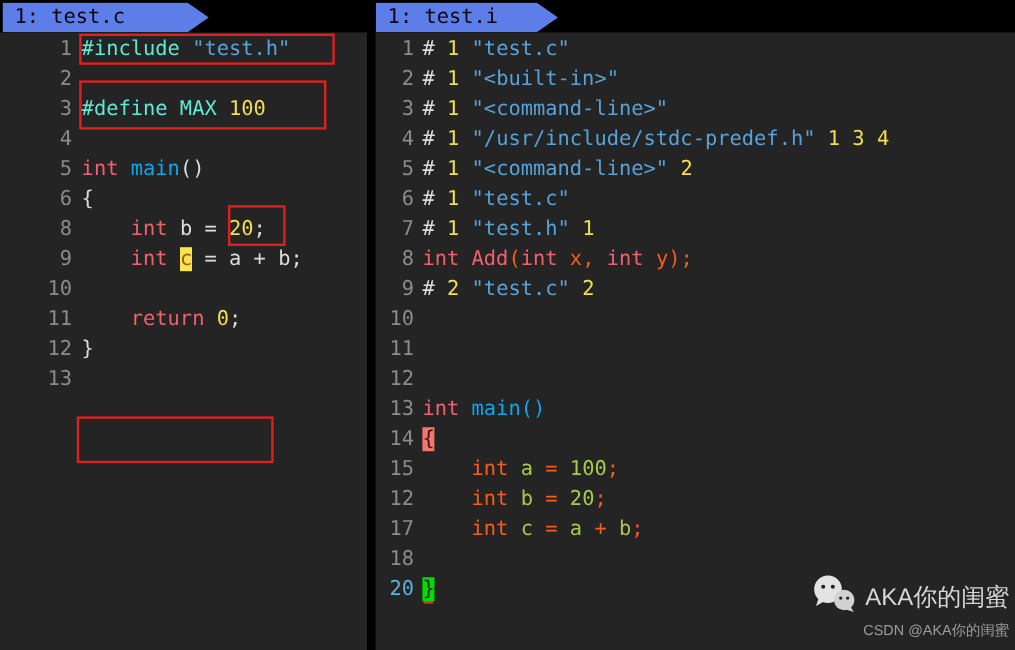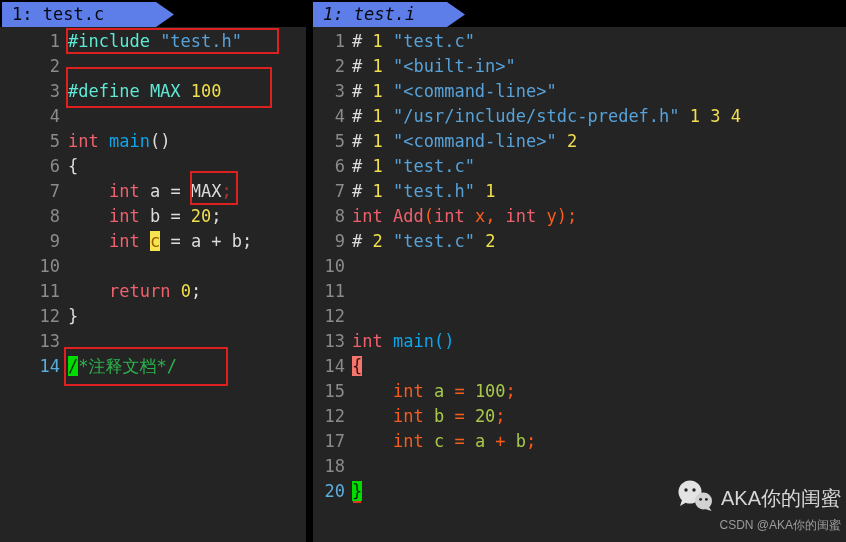--- a/index.html
+++ b/index.html
@@ -4,21 +4,21 @@
 <style>
   * { margin:0; padding:0; box-sizing:border-box; }
   body { background:#000; font-family:"DejaVu Sans Mono", monospace; }
   .screen { position:relative; width:846px; height:542px; background:#000; overflow:hidden;padding-left:40px; }
 
   
   .tab { position:absolute; top:2px; height:25px; background:#5d7ee8; color:#07070f;
          font:17px/25px "DejaVu Sans Mono", monospace; padding-left:10px;
          clip-path:polygon(0 0, calc(100% - 18px) 0, 100% 50%, calc(100% - 18px) 100%, 0 100%); }
   .tab-left  { left:2px;   width:172px; }
-  .tab-right { left:313px; width:152px;font-style:italic; }
+  .tab-right { left:313px; width:152px; }
 
   
   .panel { position:absolute; top:27px; bottom:0; background:#242424; padding-top:2px; }
   .panel-left  { left:0;    width:306px; }
   .panel-right { left:313px; width:533px; }
   .divider { position:absolute; left:306px; top:0; width:7px; height:542px; background:#000; }
 
   .line { white-space:pre; height:25px; font:17px/25px "DejaVu Sans Mono", monospace; color:#dcdcdc; }
   .ln { display:inline-block; text-align:right; color:#8b8b8b; }
   .panel-left  .ln { width:60px; margin-right:8px; }
@@ -60,28 +60,26 @@
   <div class="tab tab-left">1: test.c</div>
   <div class="tab tab-right">1: test.i</div>
 
   <div class="panel panel-left">
       <div class="line"><span class="ln">1</span><span class="c-pre">#include </span><span class="c-str">"test.h"</span></div>
       <div class="line"><span class="ln">2</span></div>
       <div class="line"><span class="ln">3</span><span class="c-pre">#define MAX </span><span class="c-num">100</span></div>
       <div class="line"><span class="ln">4</span></div>
       <div class="line"><span class="ln">5</span><span class="c-kw">int </span><span class="c-teal">main</span><span class="c-txt">()</span></div>
       <div class="line"><span class="ln">6</span><span class="c-txt">{</span></div>
-      <div class="line"><span class="ln">7</span><span class="c-txt">    </span><span class="c-kw">int</span><span class="c-txt"> a = </span><span class="c-txt">MAX</span><span class="c-dred">;</span></div>
       <div class="line"><span class="ln">8</span><span class="c-txt">    </span><span class="c-kw">int</span><span class="c-txt"> b = </span><span class="c-num">20</span><span class="c-txt">;</span></div>
       <div class="line"><span class="ln">9</span><span class="c-txt">    </span><span class="c-kw">int</span><span class="c-txt"> </span><span class="c-hlY">c</span><span class="c-txt"> = a + b;</span></div>
       <div class="line"><span class="ln">10</span></div>
       <div class="line"><span class="ln">11</span><span class="c-txt">    </span><span class="c-kw">return</span><span class="c-txt"> </span><span class="c-num">0</span><span class="c-txt">;</span></div>
       <div class="line"><span class="ln">12</span><span class="c-txt">}</span></div>
       <div class="line"><span class="ln">13</span></div>
-      <div class="line cur"><span class="ln">14</span><span class="c-curG">/</span><span class="c-com">*注释文档*/</span></div>
     </div>
   <div class="divider"></div>
   <div class="panel panel-right">
       <div class="line"><span class="ln">1</span><span class="c-txt"># </span><span class="c-num">1</span><span class="c-txt"> </span><span class="c-str">"test.c"</span></div>
       <div class="line"><span class="ln">2</span><span class="c-txt"># </span><span class="c-num">1</span><span class="c-txt"> </span><span class="c-str">"&lt;built-in&gt;"</span></div>
       <div class="line"><span class="ln">3</span><span class="c-txt"># </span><span class="c-num">1</span><span class="c-txt"> </span><span class="c-str">"&lt;command-line&gt;"</span></div>
       <div class="line"><span class="ln">4</span><span class="c-txt"># </span><span class="c-num">1</span><span class="c-txt"> </span><span class="c-str">"/usr/include/stdc-predef.h"</span><span class="c-txt"> </span><span class="c-num">1 3 4</span></div>
       <div class="line"><span class="ln">5</span><span class="c-txt"># </span><span class="c-num">1</span><span class="c-txt"> </span><span class="c-str">"&lt;command-line&gt;"</span><span class="c-txt"> </span><span class="c-num">2</span></div>
       <div class="line"><span class="ln">6</span><span class="c-txt"># </span><span class="c-num">1</span><span class="c-txt"> </span><span class="c-str">"test.c"</span></div>
       <div class="line"><span class="ln">7</span><span class="c-txt"># </span><span class="c-num">1</span><span class="c-txt"> </span><span class="c-str">"test.h"</span><span class="c-txt"> </span><span class="c-num">1</span></div>

